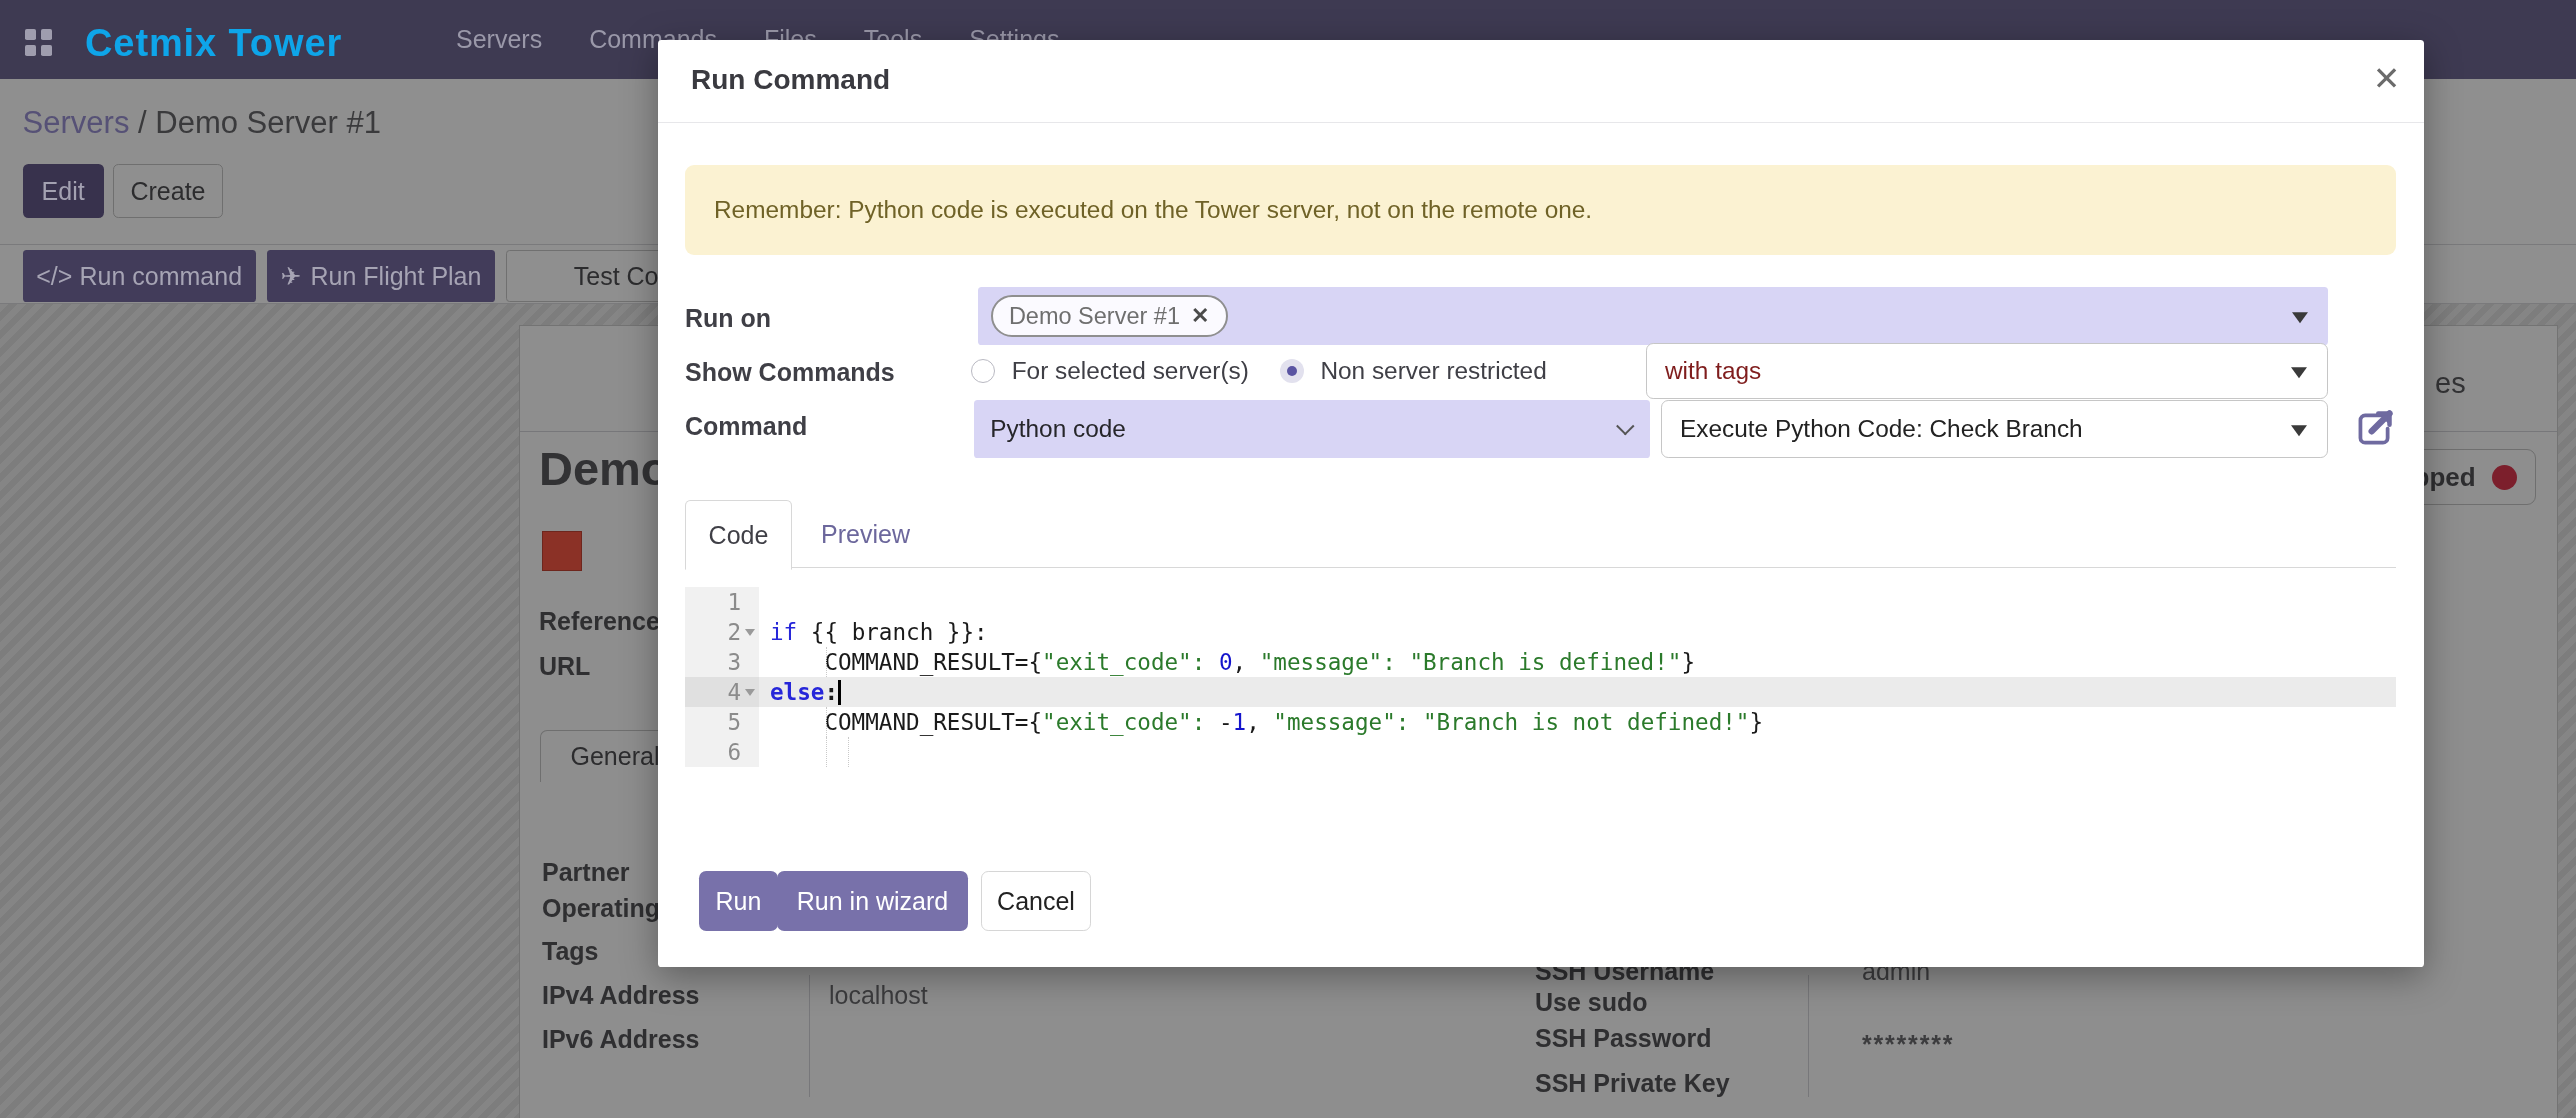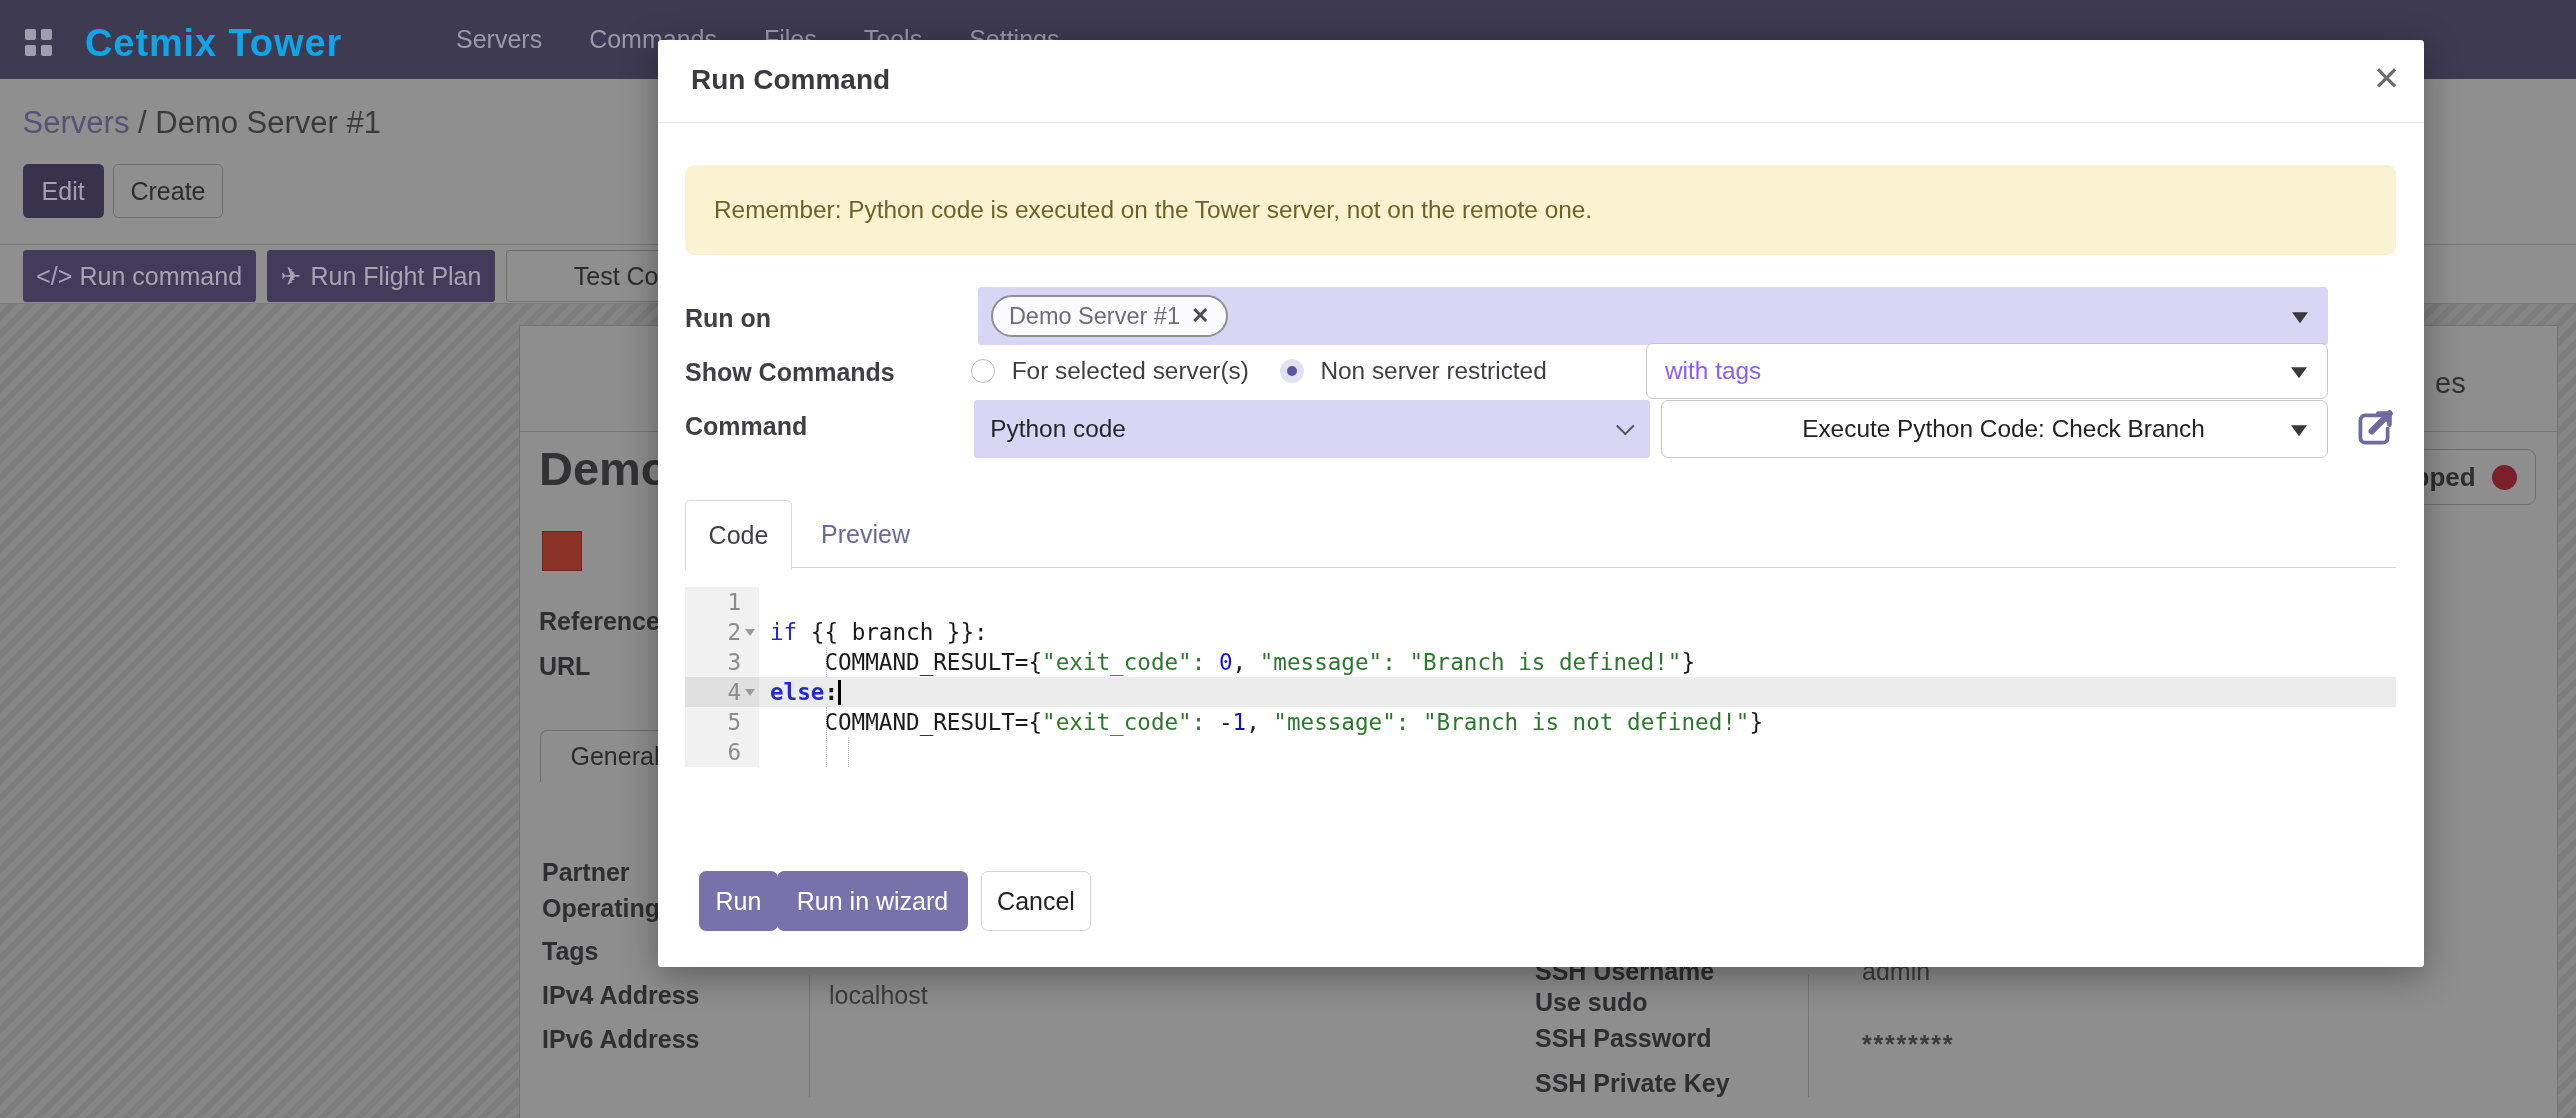--- a/index.html
+++ b/index.html
@@ -50,24 +50,24 @@
   .chip { display:inline-flex; align-items:center; margin-left:12.6px; height:42px; padding:0 16.3px; background:#fbfaff; border:2.7px solid #8f8f8f; border-radius:23.5px; font-size:23.5px; color:#6f6f6f; gap:11px; }
   .chip .chip-x { font-size:22px; font-weight:bold; color:#4b4b4b; }
   .caret-down { width:0; height:0; border-left:8.1px solid transparent; border-right:8.1px solid transparent; border-top:11px solid #3a3a3a; }
   .caret-abs { position:absolute; right:20px; top:50%; transform:translateY(-35%); }
   .radio-row { position:absolute; left:313px; top:303px; height:56px; display:flex; align-items:center; gap:16.3px; }
   .radio { width:24.4px; height:24.4px; border-radius:50%; border:1.8px solid #b9b9c2; background:#fff; }
   .radio.checked { border:none; background:#e2e1ee; position:relative; }
   .radio.checked::after { content:''; position:absolute; left:7.2px; top:7.2px; width:10px; height:10px; border-radius:50%; background:#5a54a2; }
   .radio-label { font-size:24.4px; color:#3f3f46; }
   .sel-outline { position:absolute; background:#fff; border:1.8px solid #c6c6c6; border-radius:7.2px; display:flex; align-items:center; padding-left:18px; font-size:24.4px; }
-  .tags-field { left:988px; top:303px; width:682px; height:56px; color:#8b5cf6; }
+  .tags-field { left:988px; top:303px; width:682px; height:56px; color:#7f1d1d; }
   .cmdtype-field { left:316px; top:360px; width:676px; height:58px; padding-left:16.3px; font-size:24.4px; color:#26262a; }
   .chev { position:absolute; right:18px; top:50%; width:12.6px; height:12.6px; border-right:2.7px solid #555; border-bottom:2.7px solid #555; transform:translateY(-75%) rotate(45deg); }
-  .cmd-field { left:1003px; top:360px; width:667px; height:58px; color:#222;justify-content:center; }
+  .cmd-field { left:1003px; top:360px; width:667px; height:58px; color:#222; }
   .ext-link { position:absolute; left:1694px; top:366px; width:45px; height:45px; }
   .tab-underline { position:absolute; left:27px; top:527px; width:1711px; border-top:0.9px solid #d8d8d8; }
   .tab-code { position:absolute; left:27px; top:460px; width:107px; height:70px; background:#fff; border:0.9px solid #d8d8d8; border-bottom:0.9px solid #fff; border-radius:5.4px 5.4px 0 0; display:flex; align-items:center; justify-content:center; font-size:25px; color:#3f3f46; z-index:2; }
   .tab-preview { position:absolute; left:135px; top:460px; width:145px; height:68px; display:flex; align-items:center; justify-content:center; font-size:25px; color:#6c679c; }
 
   
   .editor { position:absolute; left:27px; top:547px; width:1711px; height:184px; background:#fff; font-family:"DejaVu Sans Mono", monospace; font-size:22.6px; }
   .ed-row { display:flex; height:30px; line-height:30px; }
   .ed-gutter-cell { width:74px; background:#f1f1f1; display:flex; justify-content:flex-end; align-items:center; }
   .ed-row.active .ed-gutter-cell { background:#e0e0e0; }

